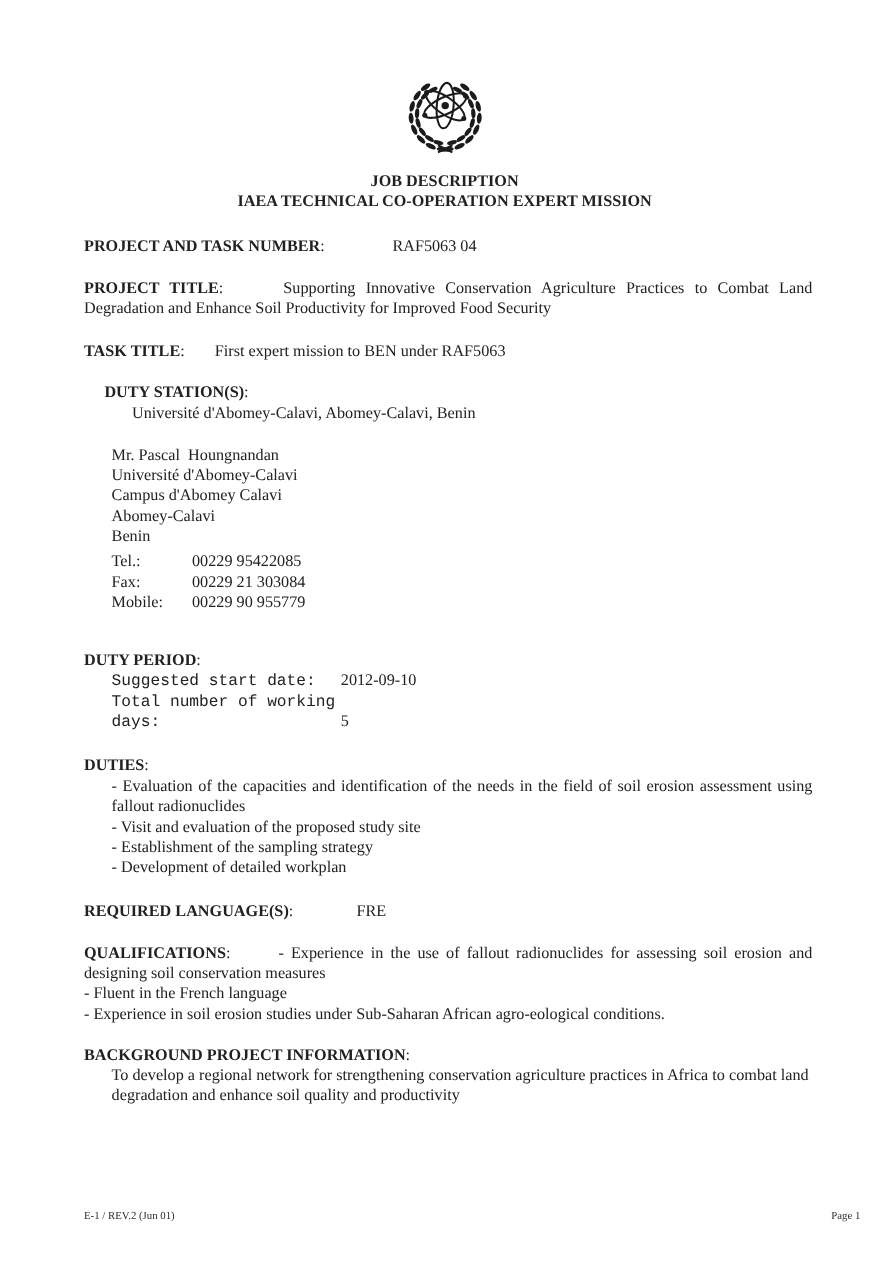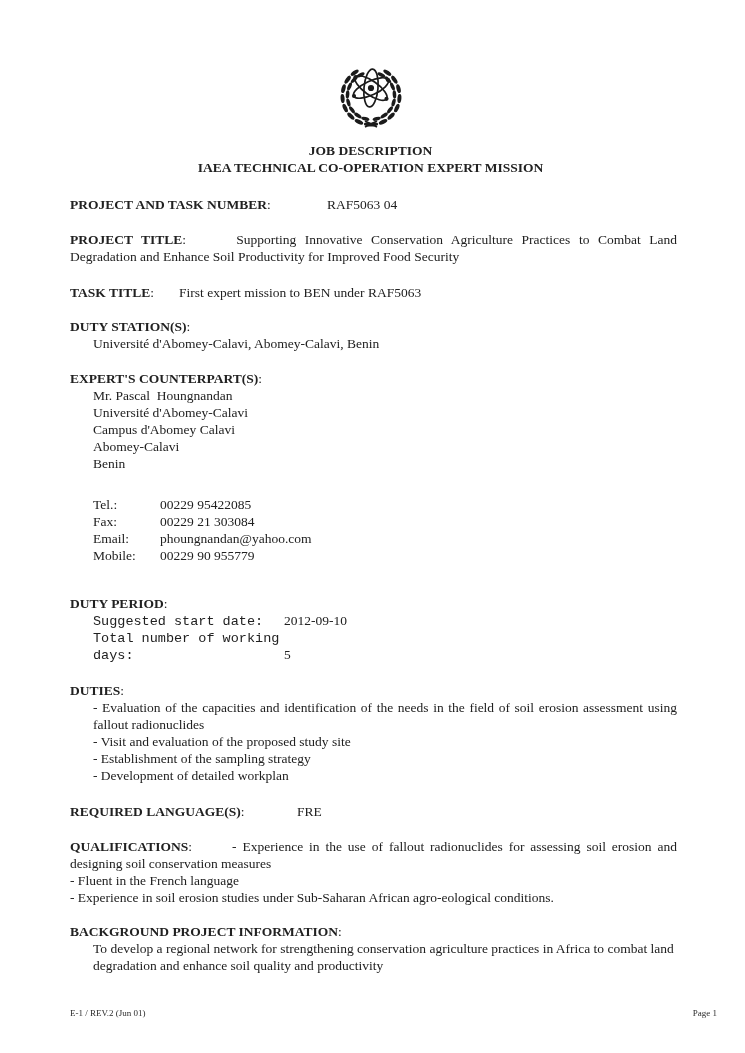--- a/index.html
+++ b/index.html
@@ -25,21 +25,21 @@
   .tab{display:inline-block;height:1px;}
   .tab-title{width:50px;}
   .tab-qual{width:40px;}
   .rel{position:relative;}
   .abs-val{position:absolute;top:0;text-align:center;}
   .val-num{left:257px;}
   .val-task{left:109px;}
   .val-lang{left:227px;}
   .ct-label{display:inline-block;width:67px;}
   .dp-label{display:inline-block;width:191px;font-family:Liberation Mono, monospace;}
-  .contacts{margin-top:24px;}
+  .contacts{margin-top:4px;}
   .footer{
     position:absolute;left:0;right:0;bottom:34px;
     display:flex;justify-content:space-between;
     padding:0 24px 0 70px;
     font-size:9px;line-height:11px;color:#2c2c2c;
   }
 </style>
 </head>
 <body>
 
@@ -111,36 +111,34 @@
     </div>
 
     <div class="sec">
       <p class="justify"><span class="lbl">PROJECT TITLE</span><span>:</span><span class="tab tab-title"></span><span>Supporting Innovative Conservation Agriculture Practices to Combat Land Degradation and Enhance Soil Productivity for Improved Food Security</span></p>
     </div>
 
     <div class="sec rel" style="margin-top:19px;">
       <p><span class="lbl">TASK TITLE</span><span>:</span><span class="abs-val val-task">First expert mission to BEN under RAF5063</span></p>
     </div>
 
-    <div class="sec" style="margin-top:17px;">
+    <div class="sec" style="margin-top:17px;margin-left:17px;">
       <p><span class="lbl">DUTY STATION(S)</span><span>:</span></p>
       <p class="indent">Université d'Abomey-Calavi, Abomey-Calavi, Benin</p>
     </div>
 
     <div class="sec">
-      <p><span class="lbl">EXPERT'S COUNTERPART(S)</span><span>:</span></p>
       <p class="indent pre">Mr. Pascal  Houngnandan</p>
       <p class="indent">Université d'Abomey-Calavi</p>
       <p class="indent">Campus d'Abomey Calavi</p>
       <p class="indent">Abomey-Calavi</p>
       <p class="indent">Benin</p>
       <div class="contacts">
         <p class="indent"><span class="ct-label">Tel.:</span><span>00229 95422085</span></p>
         <p class="indent"><span class="ct-label">Fax:</span><span>00229 21 303084</span></p>
-        <p class="indent"><span class="ct-label">Email:</span><span>phoungnandan@yahoo.com</span></p>
         <p class="indent"><span class="ct-label">Mobile:</span><span>00229 90 955779</span></p>
       </div>
     </div>
 
     <div class="sec" style="margin-top:31px;">
       <p><span class="lbl">DUTY PERIOD</span><span>:</span></p>
       <p class="indent"><span class="dp-label">Suggested start date:</span><span>2012-09-10</span></p>
       <p class="indent"><span class="dp-label">Total number of working days:</span><span>5</span></p>
     </div>
 

